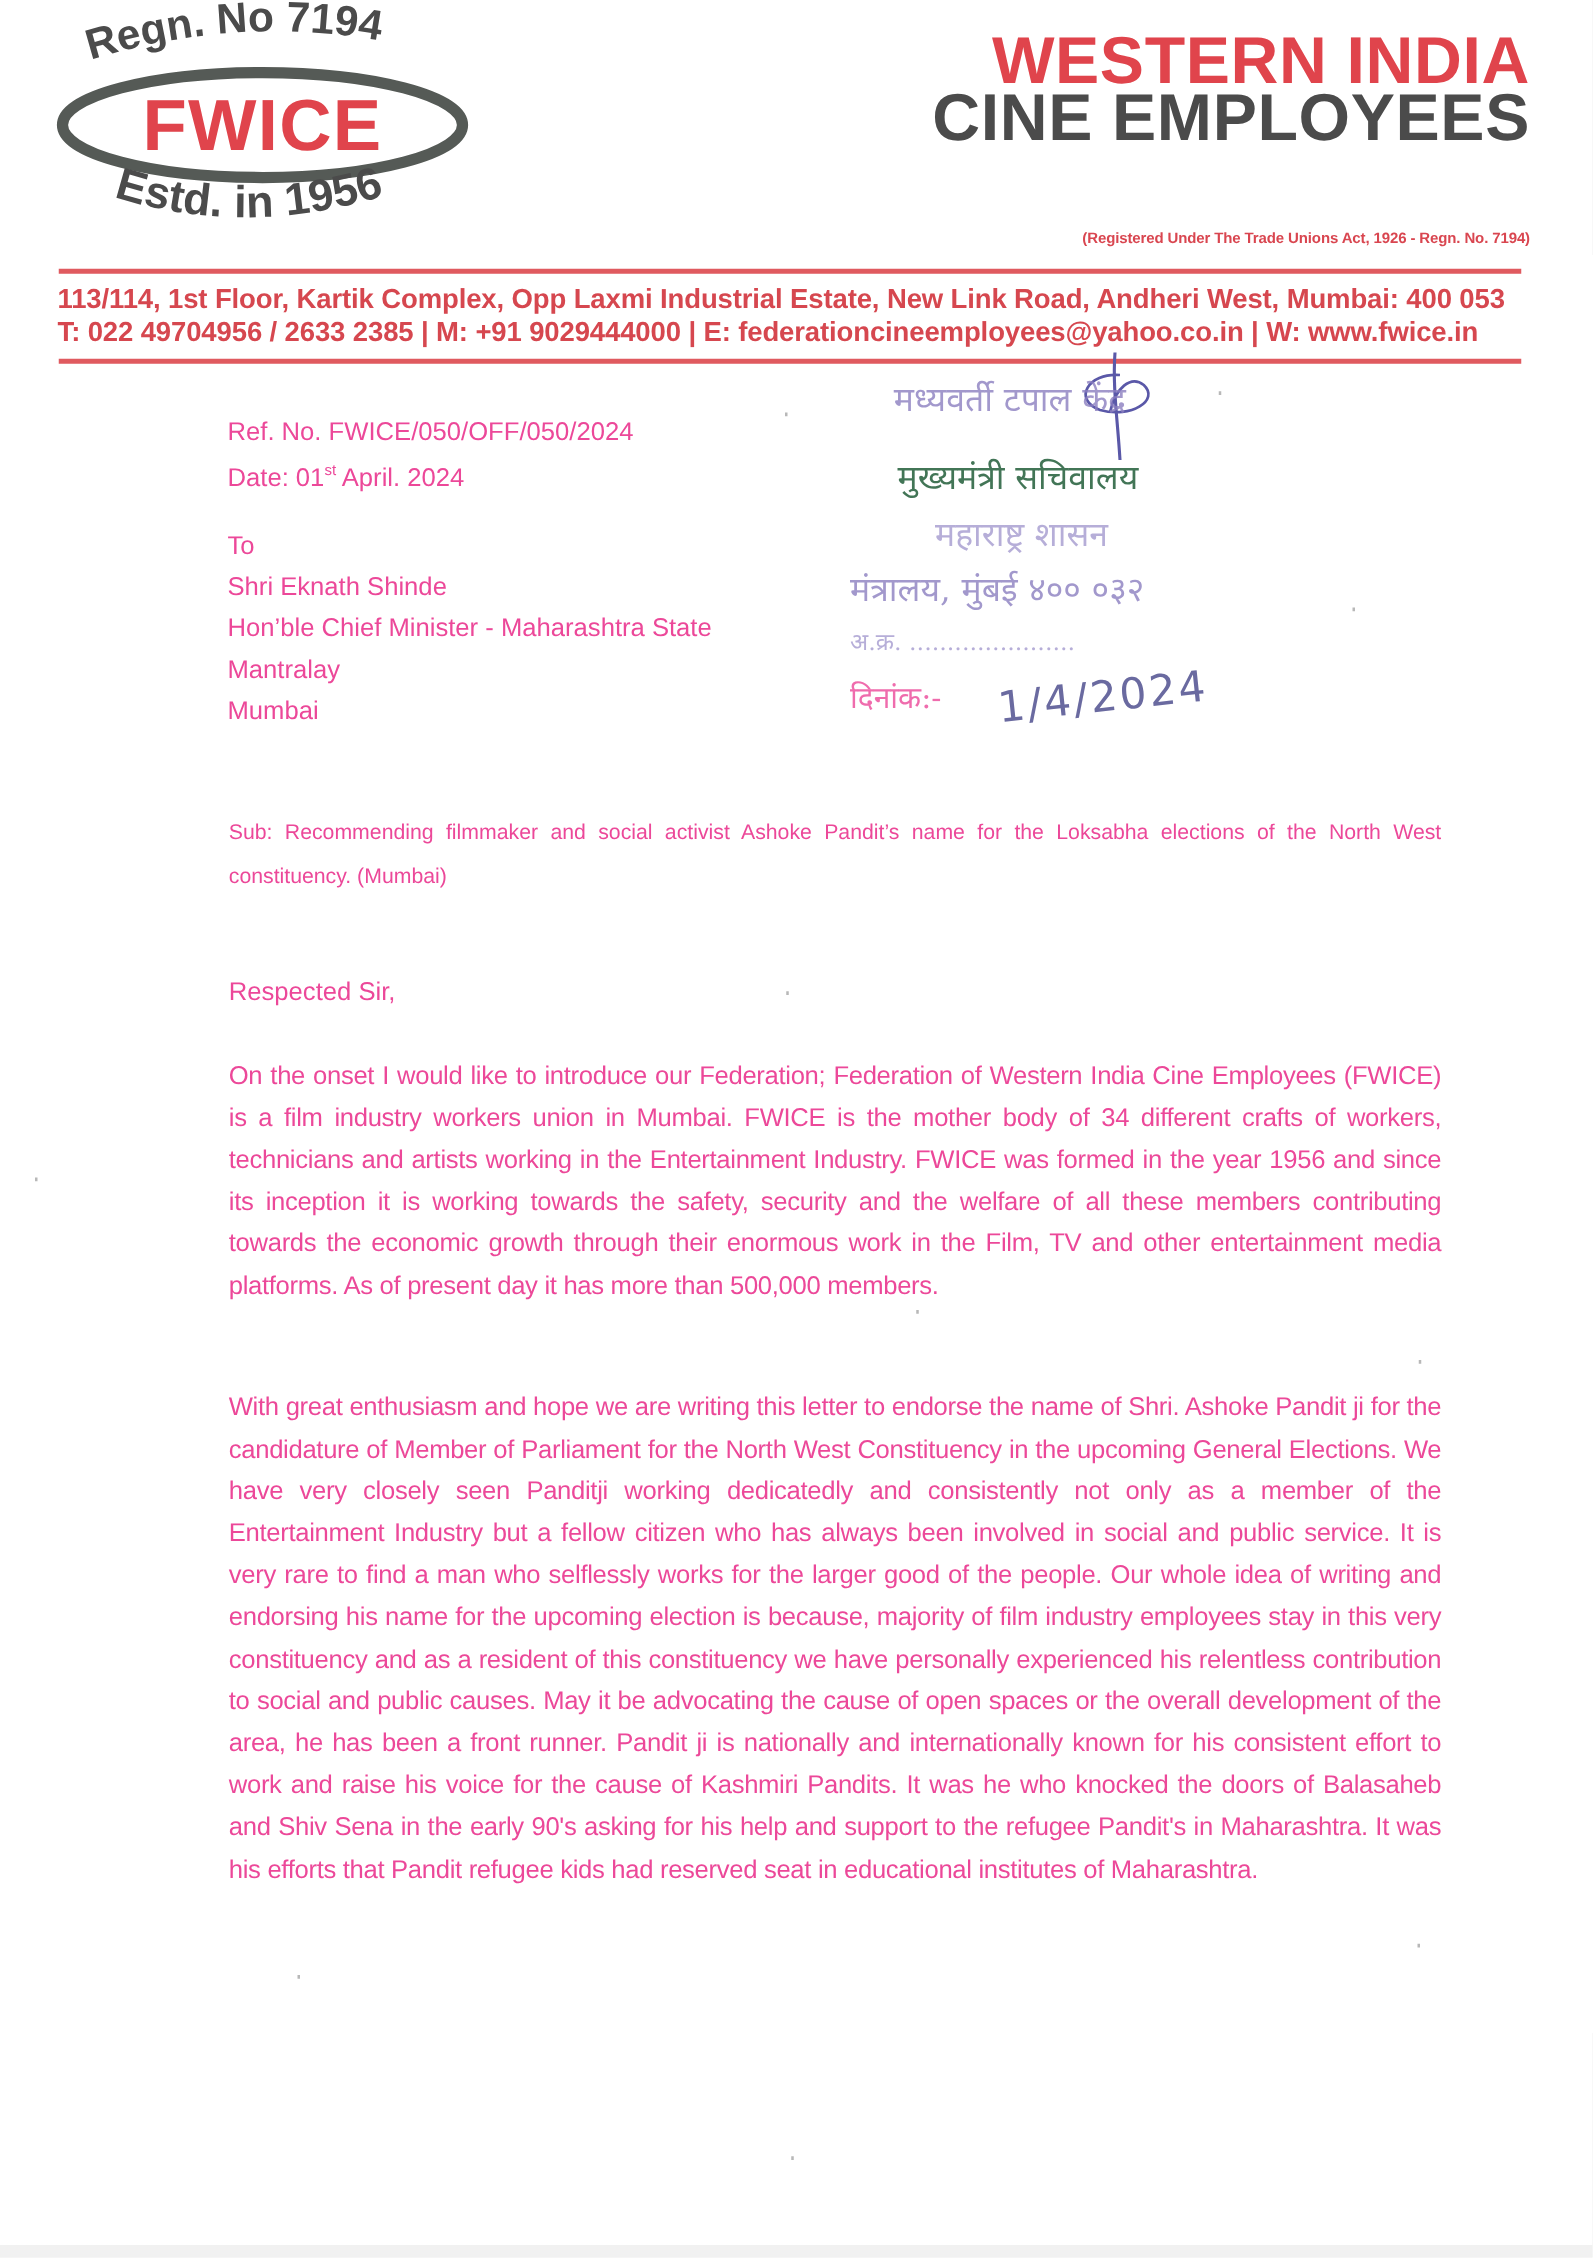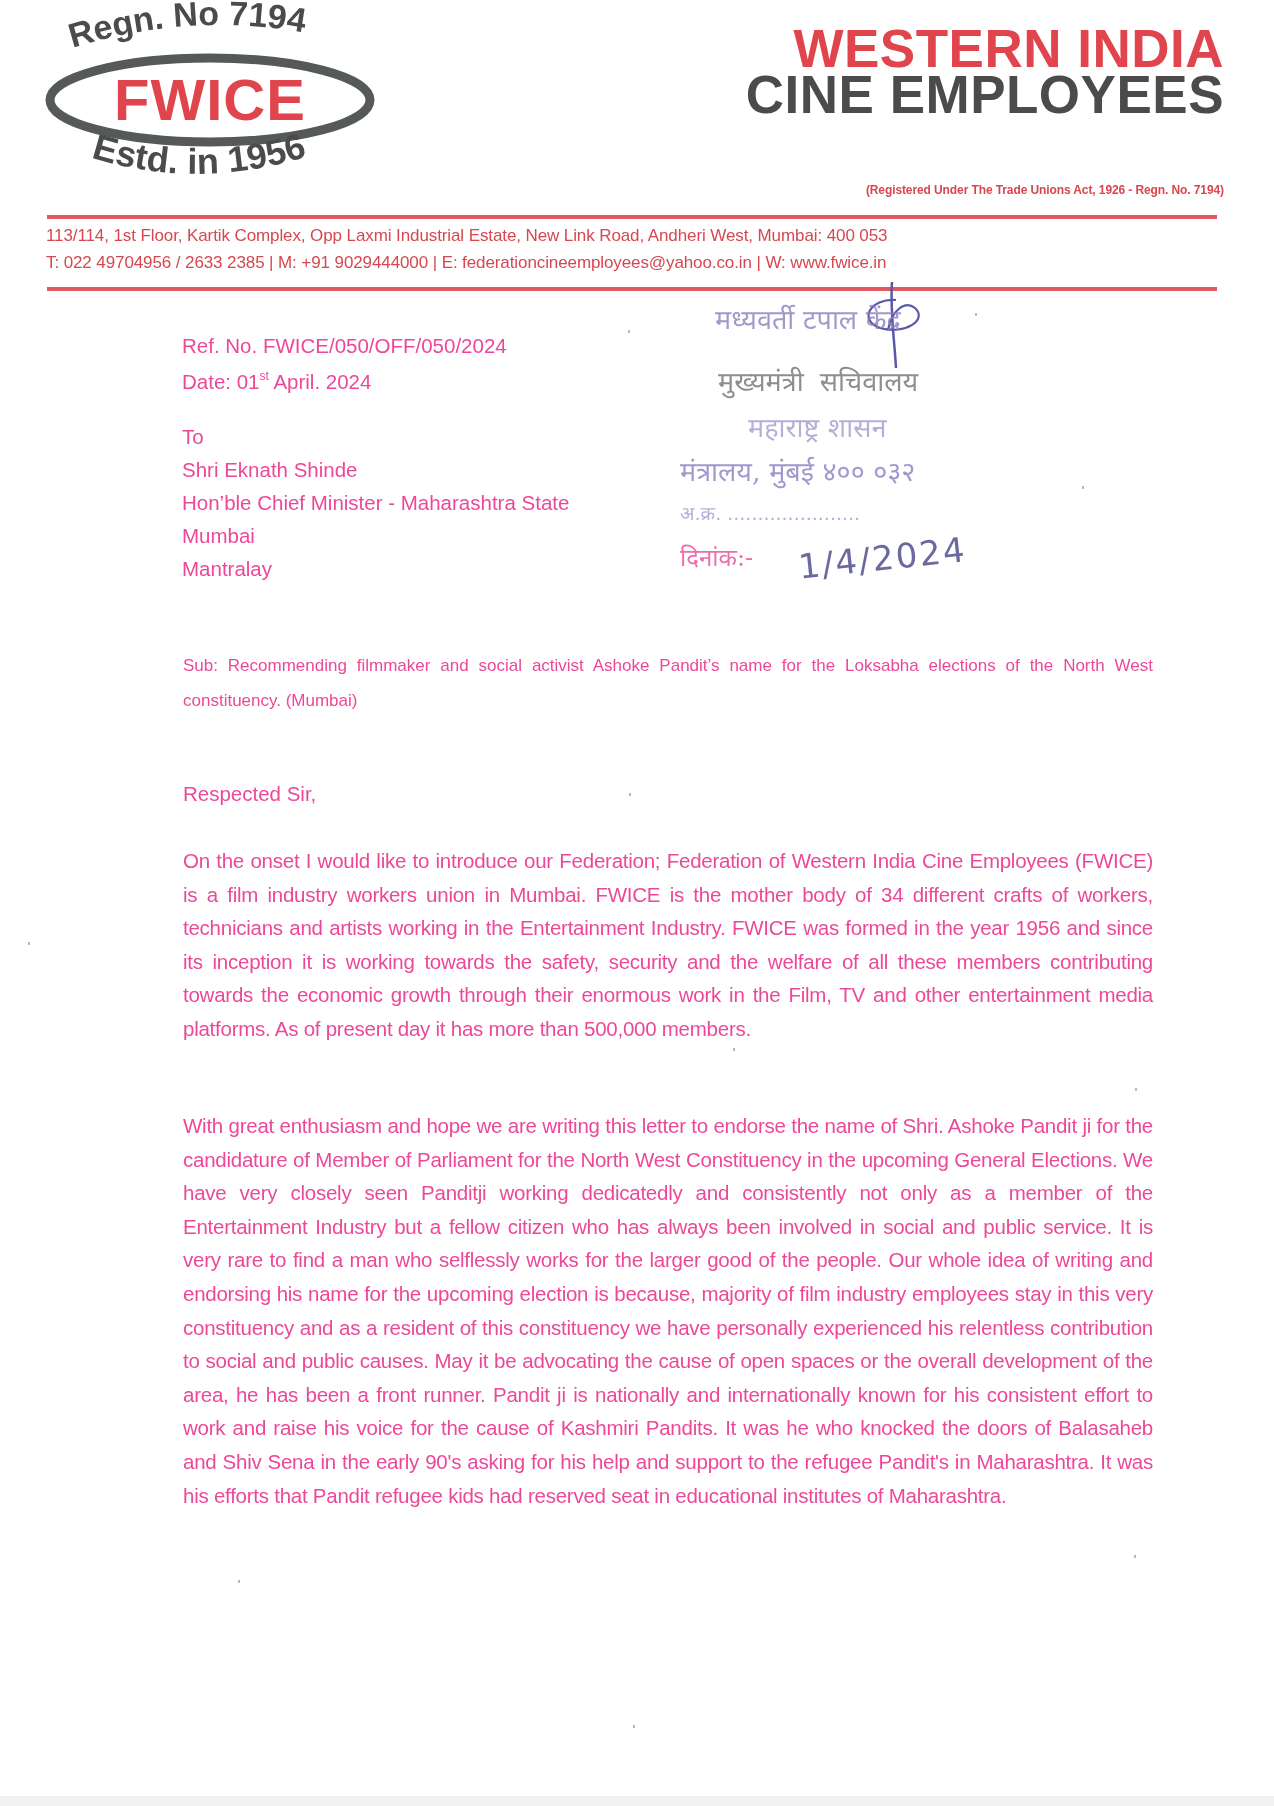--- a/index.html
+++ b/index.html
@@ -77,22 +77,22 @@
       width: 1170px;
       height: 4px;
       background: #e05a5f;
     }
     .rule-top { top: 215px; }
     .rule-bottom { top: 287px; }
     .address-line {
       position: absolute;
       left: 46px;
       width: 1174px;
-      font-size: 17px;
-      font-weight: 400;
+      font-size: 22px;
+      font-weight: 700;
       color: #d6474f;
       white-space: nowrap;
       letter-spacing: -0.1px;
     }
     .address-1 { top: 226px; }
     .address-2 { top: 253px; }
 
     
     .doc-text {
       font-family: "Liberation Sans", sans-serif;
@@ -154,21 +154,21 @@
       color: #8b7fc0;
       font-family: "DejaVu Serif", serif;
     }
     .stamp-line {
       position: absolute;
       white-space: nowrap;
       font-size: 27px;
       opacity: 0.8;
     }
     .stamp-l1 { left: 35px; top: 10px; text-align: right; }
-    .stamp-l2 { left: 38px; top: 72px; color: #737373; font-family: Liberation Mono, monospace; }
+    .stamp-l2 { left: 38px; top: 72px; color: #14532d; }
     .stamp-l3 { left: 68px; top: 118px; color: #a59bcf; }
     .stamp-l4 { left: 0px; top: 162px; }
     .stamp-l5 { left: 0px; top: 210px; font-size: 19px; color: #a59bcf; }
     .stamp-l6 { left: 0px; top: 250px; font-size: 24px; color: #ec4899; }
     .stamp-handwritten {
       position: absolute;
       left: 118px;
       top: 248px;
       font-family: "DejaVu Sans", sans-serif;
       font-size: 34px;
@@ -226,22 +226,22 @@
 
   <div class="ref-block doc-text">
     <div>Ref. No. FWICE/050/OFF/050/2024</div>
     <div><span>Date: 01</span><sup>st</sup><span> April. 2024</span></div>
   </div>
 
   <div class="to-block doc-text">
     <div>To</div>
     <div>Shri Eknath Shinde</div>
     <div>Hon’ble Chief Minister - Maharashtra State</div>
+    <div>Mantralay</div>
     <div>Mumbai</div>
-    <div>Mantralay</div>
   </div>
 
   <div class="stamp">
     <svg class="signature" viewBox="0 0 120 90">
       <path d="M62 2 C 60 30, 64 55, 66 88" stroke="#5a58a8" stroke-width="2.5" fill="none"></path>
       <path d="M66 20 C 40 18, 28 40, 50 48 C 75 55, 98 40, 85 28 C 75 20, 62 30, 58 50" stroke="#5a58a8" stroke-width="2.2" fill="none"></path>
     </svg>
     <div class="stamp-line stamp-l1">मध्यवर्ती टपाल केंद्र</div>
     <div class="stamp-line stamp-l2">मुख्यमंत्री सचिवालय</div>
     <div class="stamp-line stamp-l3">महाराष्ट्र शासन</div>

